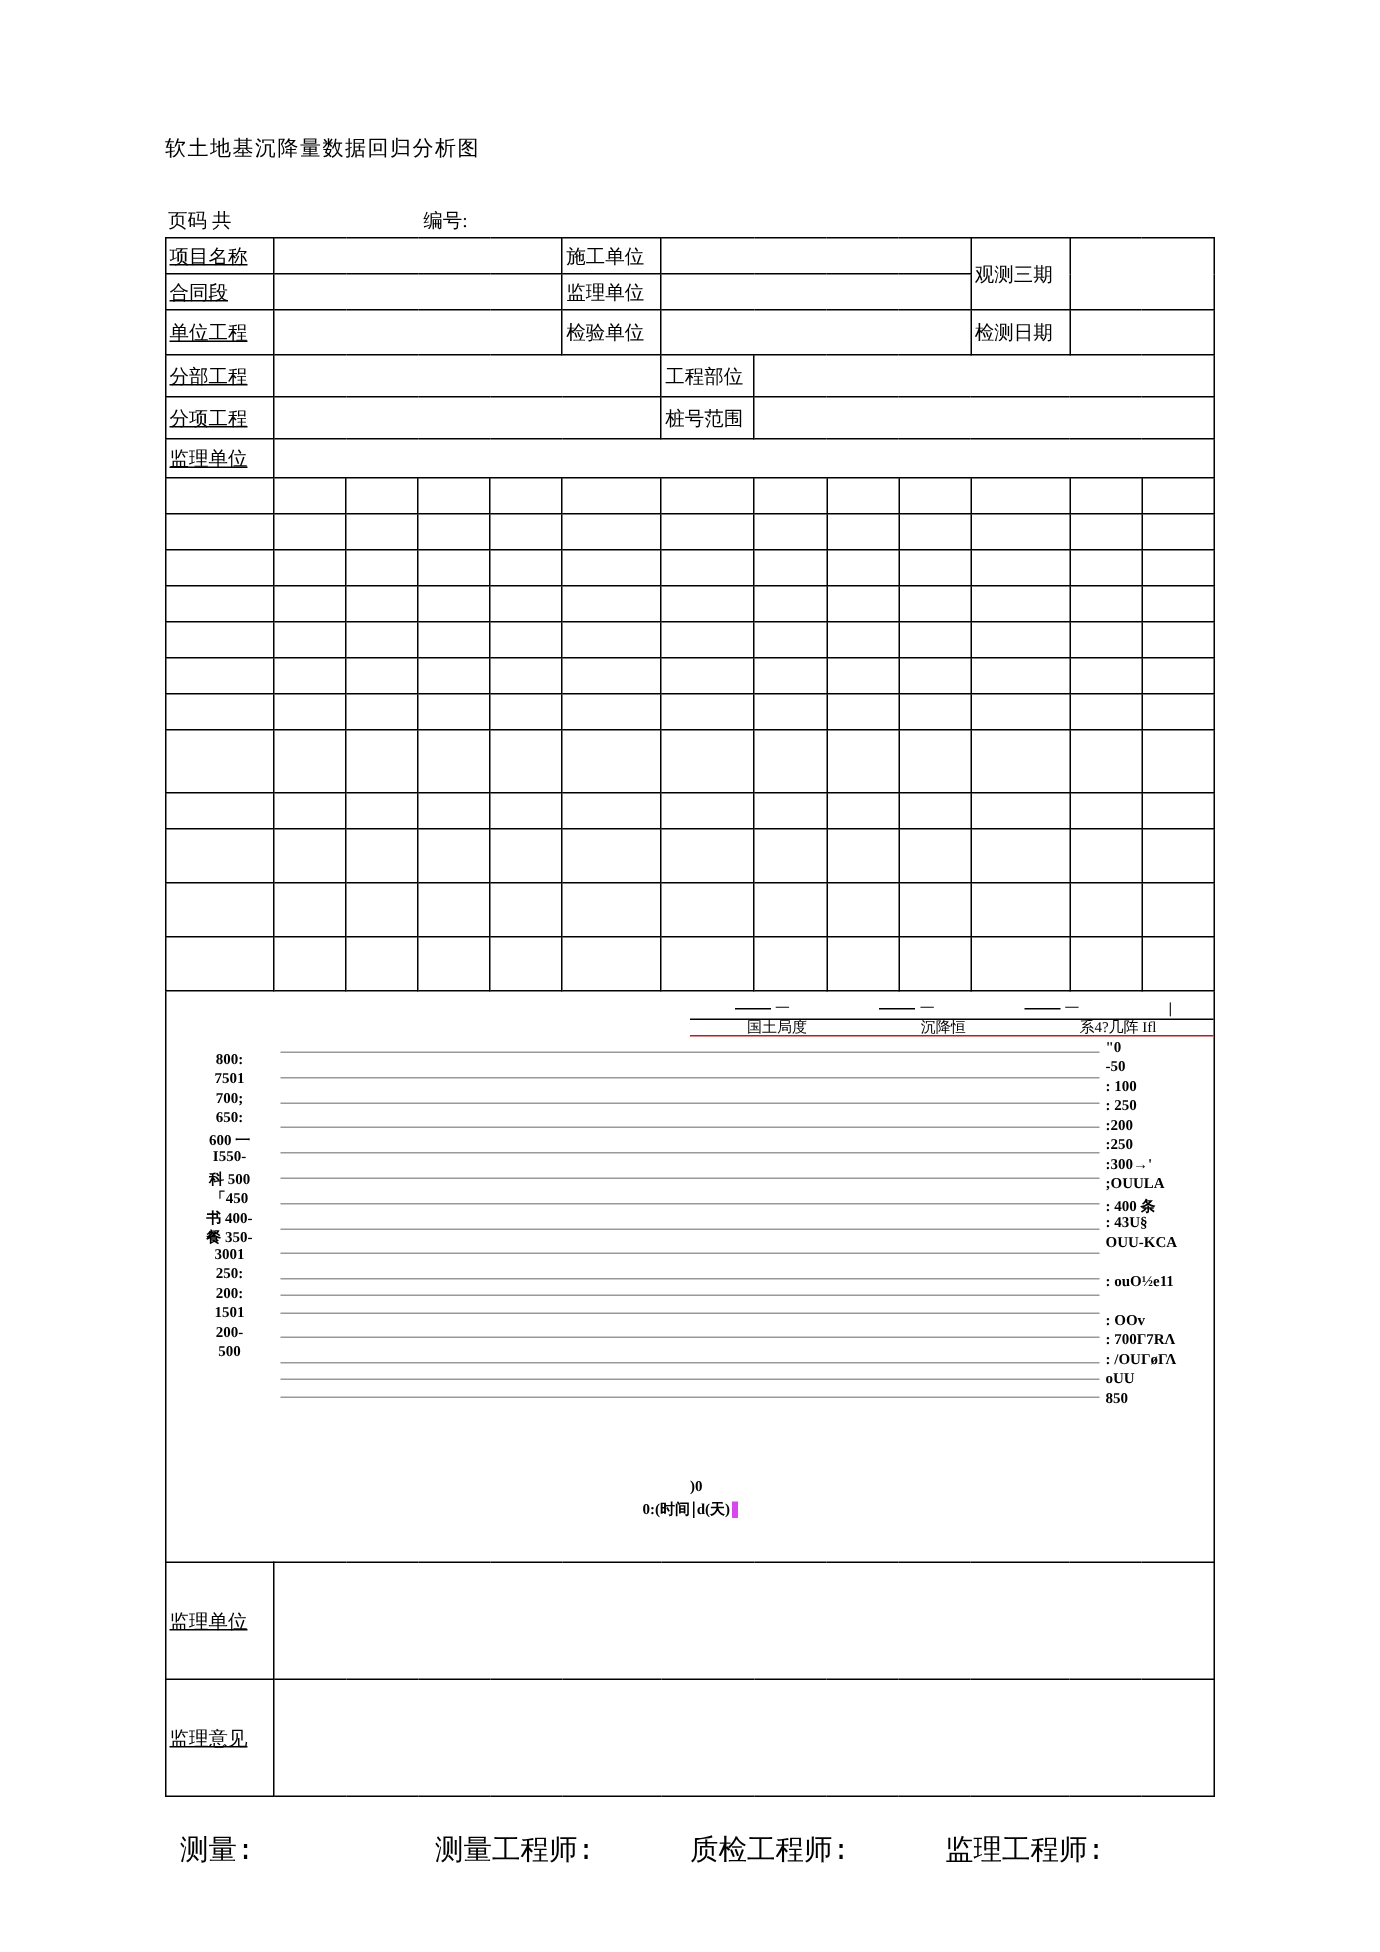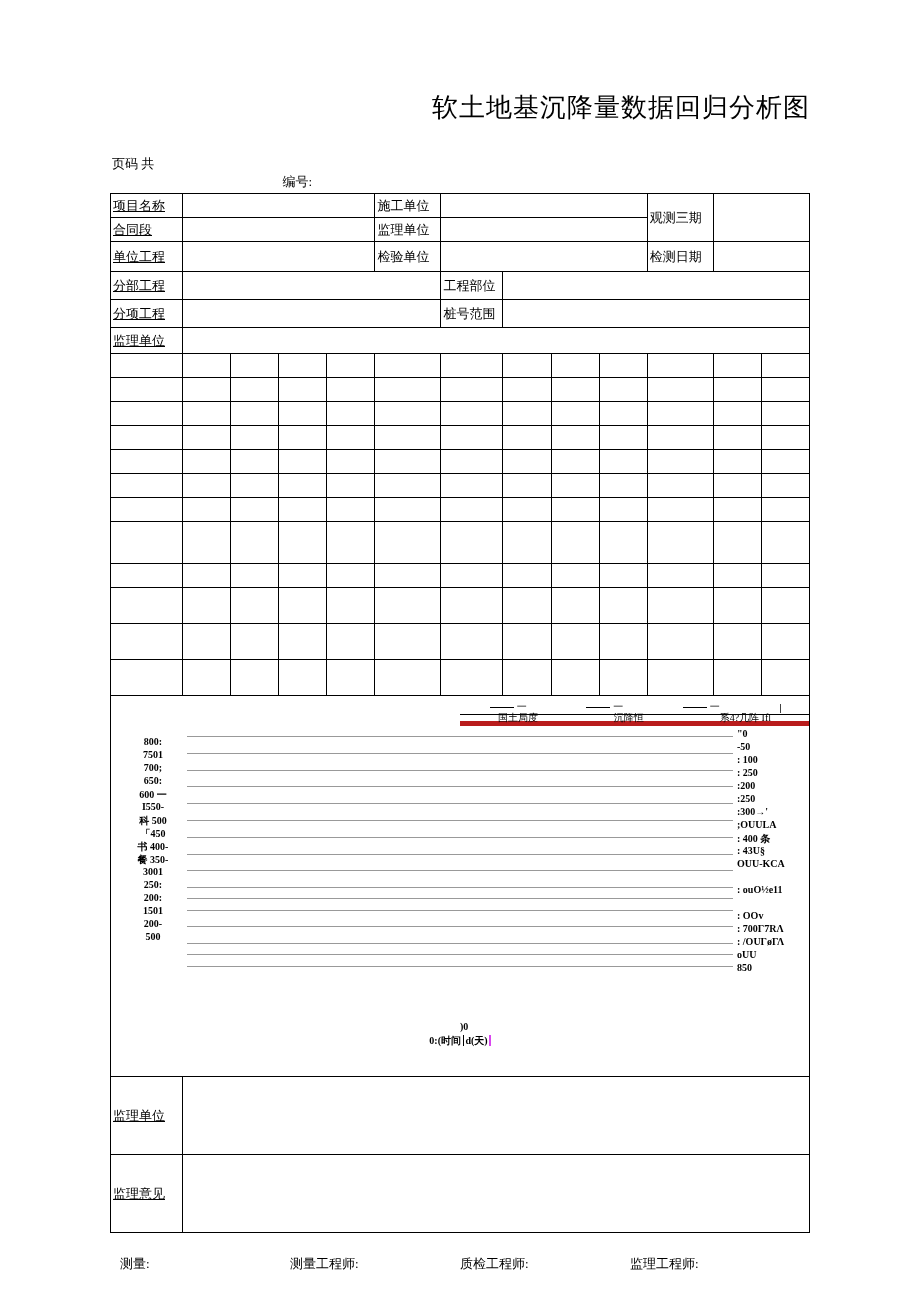--- a/index.html
+++ b/index.html
@@ -5,36 +5,35 @@
     * { box-sizing: border-box; margin: 0; padding: 0; }
     body {
       font-family: "SimSun", "宋体", serif;
       font-size: 12px;
       color: #000;
       background: #fff;
       width: 920px;
       padding: 90px 110px 40px 110px;
     }
     .title {
-      text-align: right;
-      font-size: 26px;
+      text-align: left;
+      font-size: 14px;
       font-family: "SimSun", serif;
       margin-bottom: 30px;
       letter-spacing: 1px;
     }
     .header-line {
       display: flex;
       font-size: 13px;
       margin-bottom: 2px;
       padding: 0 2px;
-      flex-direction: column;
     }
     .hl-1 { width: 80px; }
     .hl-2 { flex: 1; text-align: center; padding-left: 60px;}
-    .hl-3 { width: 200px; text-align: right; padding-left: 10px;}
+    .hl-3 { width: 200px; text-align: center; padding-left: 10px;}
     table { border-collapse: collapse; width: 100%; }
     td {
       border: 1px solid #000;
       height: 24px;
       font-size: 13px;
       padding: 0 2px;
       vertical-align: middle;
     }
     .lbl { width: 72px; text-decoration: underline; }
     .chart-cell { padding: 0; }
@@ -55,21 +54,21 @@
       font-size: 10px;
       font-weight: normal;
     }
     .legend-row2 {
       position: absolute;
       top: 18px;
       left: 50%;
       width: 50%;
       height: 12px;
       border-top: 1px solid #000;
-      border-bottom: 5px solid #b91c1c;
+      border-bottom: 1px solid #b91c1c;
       display: flex;
       justify-content: space-around;
       font-size: 10px;
       font-weight: normal;
       align-items: center;
     }
     .legend span { display:flex; align-items:center; gap:3px;}
     .lline { display:inline-block; width:24px; border-top:1px solid #000;}
     .lbars { letter-spacing:-2px;}
     .left-labels {
@@ -109,22 +108,23 @@
     .bottom-axis2 {
       position: absolute;
       bottom: 44px;
       left: 50%;
       font-weight: bold;
     }
     .comment-cell { height: 78px; }
     .footer {
       margin-top: 22px;
       display: flex;
-      font-size: 13px;
+      font-size: 19px;
       padding: 0 10px;
+      font-family: Liberation Mono, monospace;
     }
     .footer div { flex: 1; }
   </style>
 </head>
 <body>
 
 <div class="title">软土地基沉降量数据回归分析图</div>
 
 <div class="header-line">
   <div class="hl-1">页码 共</div>
@@ -427,21 +427,21 @@
               <div>:  ouO½e11</div>
               <div></div>
               <div>:  OOv</div>
               <div>:  700Γ7RΛ</div>
               <div>:  /OUΓøΓΛ</div>
               <div>oUU</div>
               <div>850</div>
             </div>
         <div class="bottom-axis2">)0</div>
         <div class="bottom-axis">
-          <span>0:(时间</span> <span style="border-left:1px solid #000;border-right:2px solid #d946ef;padding:0 1px">d(天)</span>
+          <span>0:(时间</span> <span style="border-left:1px solid #000;border-right:4px solid #d946ef;padding:0 1px">d(天)</span>
         </div>
       </div>
     </td>
   </tr>
   <tr>
     <td class="lbl comment-cell">监理单位</td>
     <td colspan="12" class="comment-cell"></td>
   </tr>
   <tr>
     <td class="lbl comment-cell">监理意见</td>

